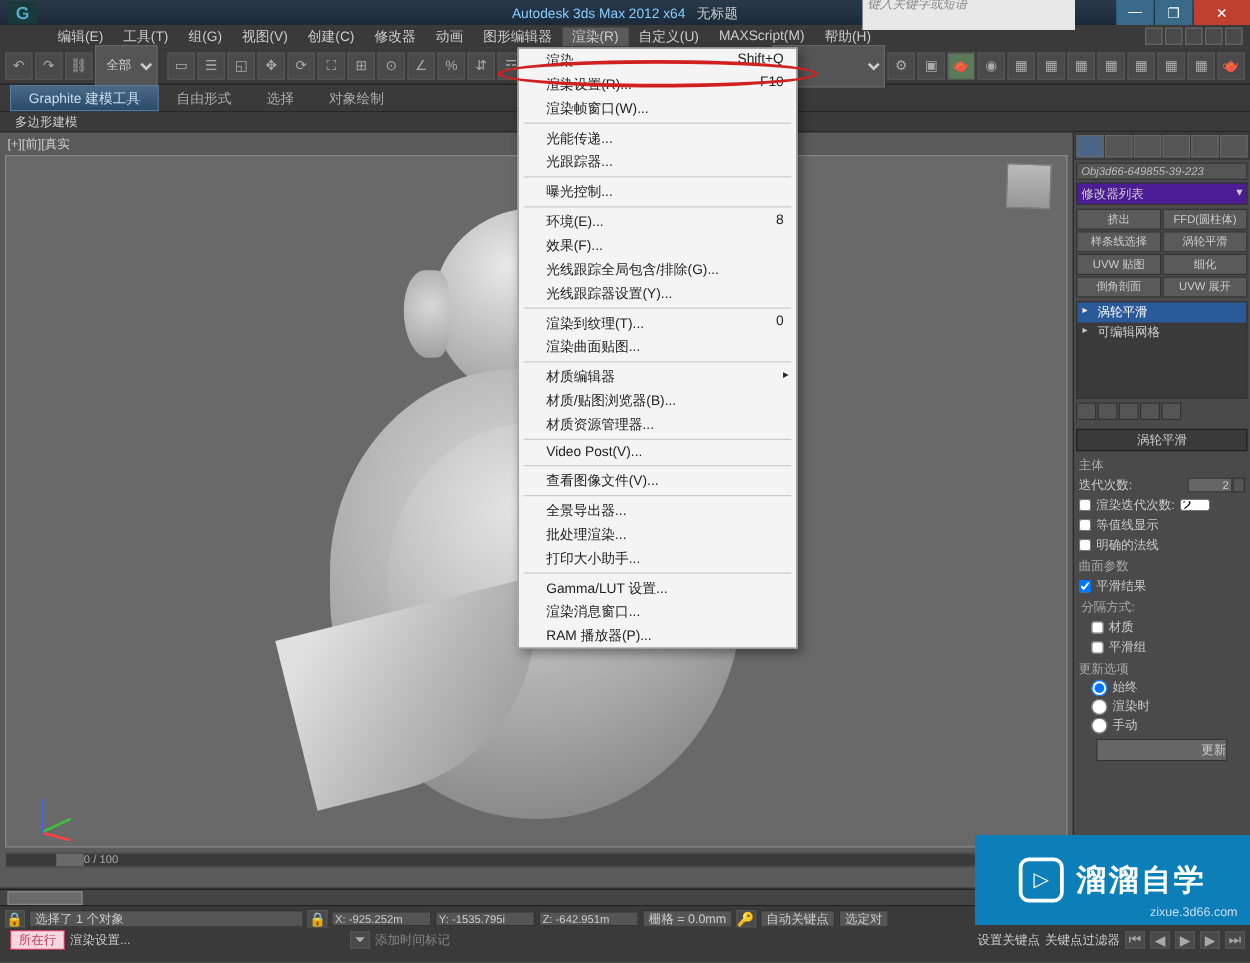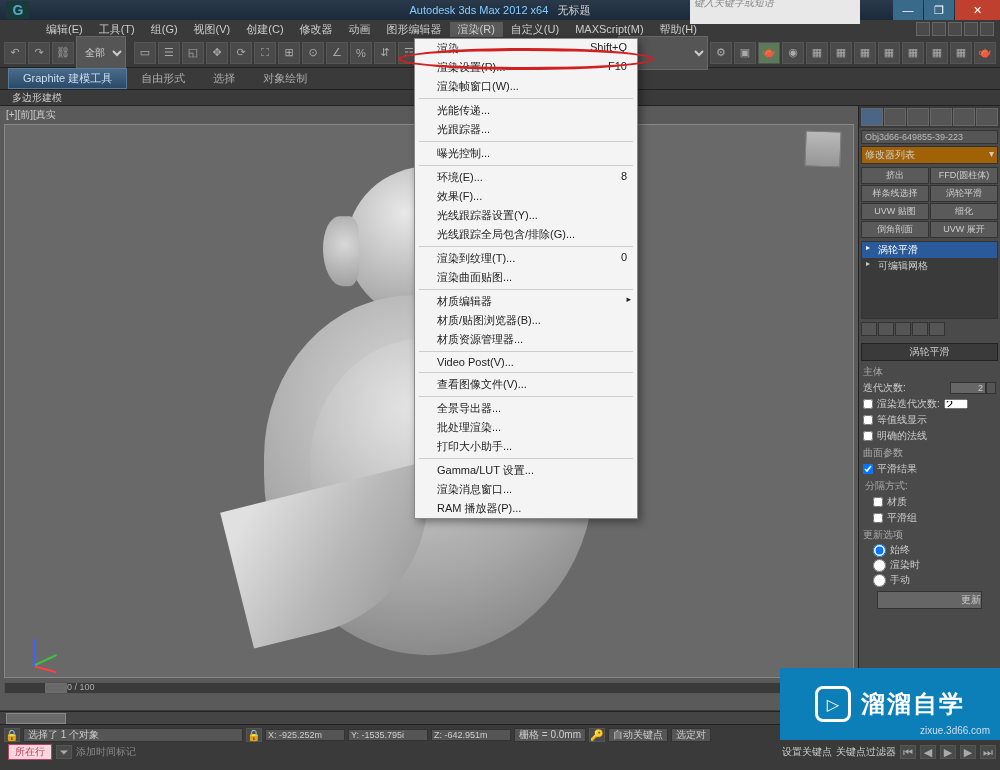--- a/index.html
+++ b/index.html
@@ -61,22 +61,22 @@
 
 .vp-scroll { position: absolute; left: 4px; right: 4px; bottom: 16px; height: 12px; background: #3a3a3a; border: 1px solid #555; }
 .vp-scroll .thumb { position: absolute; left: 40px; width: 22px; height: 100%; background: #6a6a6a; }
 .vp-scroll .label { position: absolute; left: 62px; top: -1px; color: #aaa; font-size: 9px; }
 
 
 .cmd-panel { width: 142px; background: #4a4a4a; border-left: 1px solid #222; display: flex; flex-direction: column; font-size: 10px; color: #ccc; }
 .cmd-tabs { height: 22px; background: #3a3a3a; display: flex; gap: 1px; padding: 2px; }
 .cmd-tabs div { flex: 1; background: #555; border: 1px solid #666; }
 .cmd-tabs div:first-child { background: #4a6585; }
-.obj-name { background: #555; border: 1px solid #333; padding: 1px 3px; margin: 2px; font-size: 9px; color: #bbb; }
-.mod-dropdown { background: #a16207; border: 1px solid #333; padding: 1px 3px; margin: 0 2px 2px; font-size: 10px; display: flex; justify-content: space-between; }
+.obj-name { background: #555; border: 1px solid #333; padding: 1px 3px; margin: 2px; font-size: 9px; color: #bbb; font-style: italic; }
+.mod-dropdown { background: #4c1d95; border: 1px solid #333; padding: 1px 3px; margin: 0 2px 2px; font-size: 10px; display: flex; justify-content: space-between; }
 .btn-grid { display: grid; grid-template-columns: 1fr 1fr; gap: 1px; margin: 1px 2px; }
 .btn-grid div { background: #5a5a5a; border: 1px solid #333; text-align: center; padding: 1px 0; font-size: 9px; }
 .mod-stack { margin: 2px; border: 1px solid #333; background: #3a3a3a; height: 78px; }
 .mod-stack .item { padding: 1px 4px 1px 16px; font-size: 10px; position: relative; }
 .mod-stack .item.sel { background: #2a5a9a; color: #fff; }
 .mod-stack .item::before { content: "▸"; position: absolute; left: 4px; font-size: 8px; }
 .stack-btns { display: flex; gap: 1px; margin: 1px 2px; }
 .stack-btns div { width: 16px; height: 14px; background: #555; border: 1px solid #333; }
 .rollout-title { background: #3a3a3a; text-align: center; padding: 1px; border: 1px solid #222; margin: 6px 2px 1px; font-size: 10px; }
 .rollout-body { margin: 0 4px; }
@@ -341,24 +341,24 @@
     </div>
     <div class="sep"></div>
     <div class="mi">
       <span>环境(E)...</span>
       <span>8</span>
     </div>
     <div class="mi">
       <span>效果(F)...</span>
     </div>
     <div class="mi">
+      <span>光线跟踪全局包含/排除(G)...</span>
+    </div>
+    <div class="mi">
       <span>光线跟踪器设置(Y)...</span>
-    </div>
-    <div class="mi">
-      <span>光线跟踪全局包含/排除(G)...</span>
     </div>
     <div class="sep"></div>
     <div class="mi">
       <span>渲染到纹理(T)...</span>
       <span>0</span>
     </div>
     <div class="mi">
       <span>渲染曲面贴图...</span>
     </div>
     <div class="sep"></div>
@@ -413,20 +413,21 @@
     <div class="coord">X: -925.252m</div>
     <div class="coord">Y: -1535.795i</div>
     <div class="coord">Z: -642.951m</div>
     <div class="box">栅格 = 0.0mm</div>
     <div class="tool-btn" style="width:16px;height:14px">🔑</div>
     <div class="box">自动关键点</div>
     <div class="box">选定对</div>
   </div>
   <div class="prompt-row">
     <div class="pink-btn">所在行</div>
+    <div class="box" style="flex:0 0 220px">渲染设置...</div>
     <div class="tool-btn" style="width:16px;height:14px">⏷</div>
     <div class="box" style="flex:0 0 160px;color:#888">添加时间标记</div>
     <div style="flex:1"></div>
     <div class="box">设置关键点</div>
     <div class="box">关键点过滤器</div>
     <div class="tool-btn" style="width:16px;height:14px">⏮</div>
     <div class="tool-btn" style="width:16px;height:14px">◀</div>
     <div class="tool-btn" style="width:16px;height:14px">▶</div>
     <div class="tool-btn" style="width:16px;height:14px">▶</div>
     <div class="tool-btn" style="width:16px;height:14px">⏭</div>

